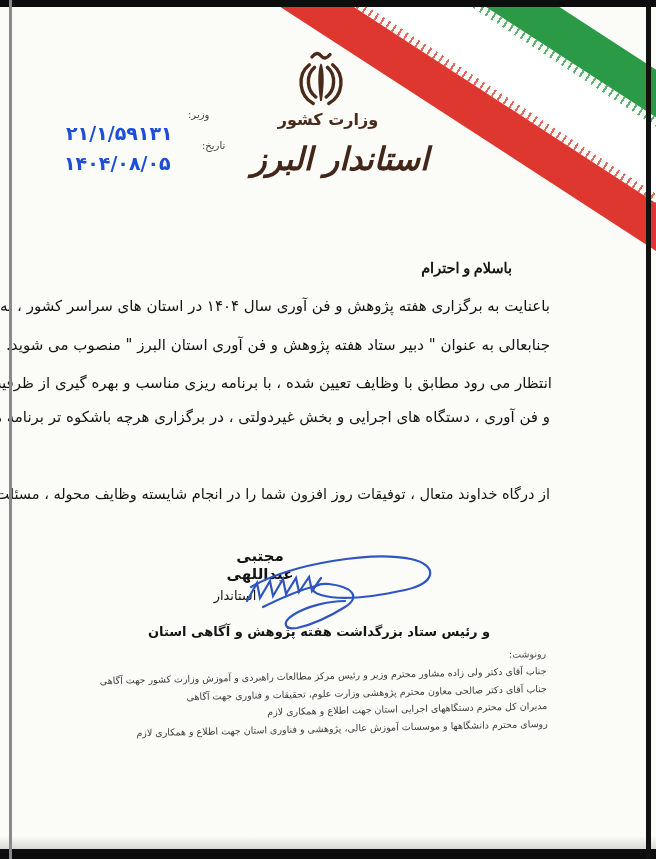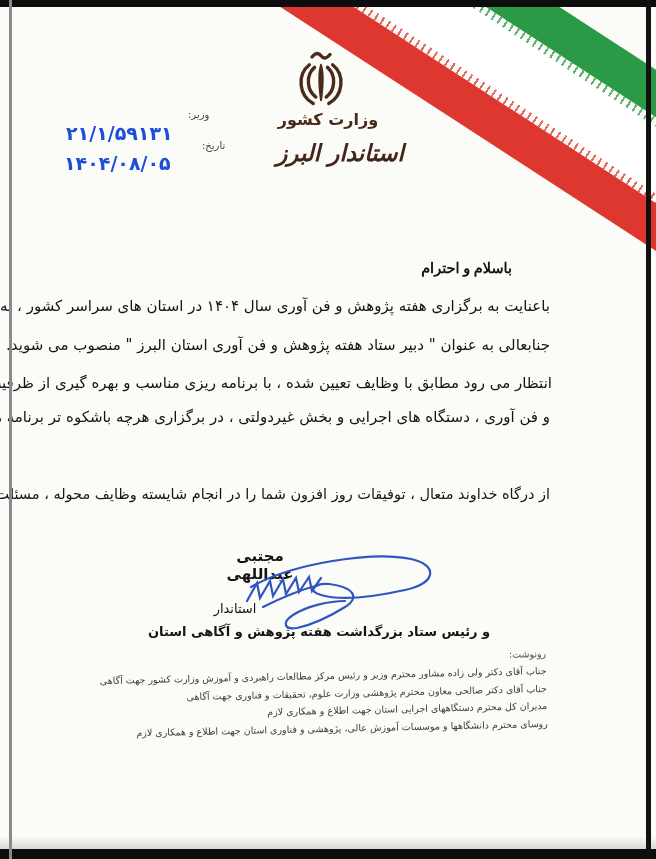--- a/index.html
+++ b/index.html
@@ -22,42 +22,42 @@
   .rib-red{height:40px;background:#de372f;}
   .rib-gap{height:8px;background:#fff;}
   .rib-gap.g1{background:repeating-linear-gradient(90deg,rgba(42,154,71,.75) 0 2px,transparent 2px 7px);}
   .rib-gap.g2{background:repeating-linear-gradient(90deg,rgba(222,55,47,.75) 0 2px,transparent 2px 7px);}
 
   
   .emblem{position:absolute;left:292px;top:48px;width:58px;height:62px;}
   .ministry{position:absolute;left:268px;top:110px;width:120px;text-align:center;
             font-size:16px;font-weight:bold;color:#4a2a1a;direction:rtl;}
   .office{position:absolute;left:240px;top:140px;width:200px;text-align:center;
-          font-size:23px;font-weight:bold;font-style:italic;color:#42261a;direction:rtl;}
+          font-size:32px;font-weight:bold;font-style:italic;color:#42261a;direction:rtl;}
 
   .meta-label{position:absolute;font-size:10px;color:#41413f;direction:rtl;}
   .meta-value{position:absolute;font-size:19px;font-weight:bold;color:#1d4ed8;direction:ltr;letter-spacing:1px;}
 
   
   .rtl{direction:rtl;unicode-bidi:plaintext;}
   .addr1{position:absolute;right:113px;top:186px;font-size:15px;font-weight:bold;}
   .addr2{position:absolute;right:113px;top:218px;font-size:15px;font-weight:bold;}
   .salute{position:absolute;right:144px;top:260px;font-size:14.5px;font-weight:bold;font-family:Liberation Serif, serif;}
   .bline{position:absolute;font-size:15px;white-space:nowrap;color:#141414;}
   .l1{right:106px;top:297px;}
   .l2{right:106px;top:336px;}
   .l3{right:104px;top:374px;}
   .l4{right:106px;top:408px;}
   .l5{left:107px;top:449px;right:auto;}
   .closing{position:absolute;right:106px;top:486px;font-size:14.5px;white-space:nowrap;}
 
   
   .sig-name{position:absolute;left:205px;top:547px;width:110px;text-align:center;
             font-size:15px;font-weight:bold;}
-  .sig-role1{position:absolute;left:205px;top:601px;width:60px;text-align:center;font-size:13px;}
+  .sig-role1{position:absolute;left:205px;top:588px;width:60px;text-align:center;font-size:13px;}
   .sig-role2{position:absolute;left:148px;top:624px;font-size:13px;font-weight:bold;}
   .sig-scribble{position:absolute;left:233px;top:545px;width:215px;height:88px;}
 
   
   .cc{position:absolute;right:110px;top:648px;width:440px;direction:rtl;
       transform:rotate(-1.3deg);transform-origin:100% 0;color:#3c3c3c;}
   .cc-label{font-size:9.5px;margin-bottom:3px;color:#4a4a4a;}
   .cc-item{font-size:9.5px;line-height:17.5px;white-space:nowrap;color:#3c3c3c;}
 </style>
 </head>

